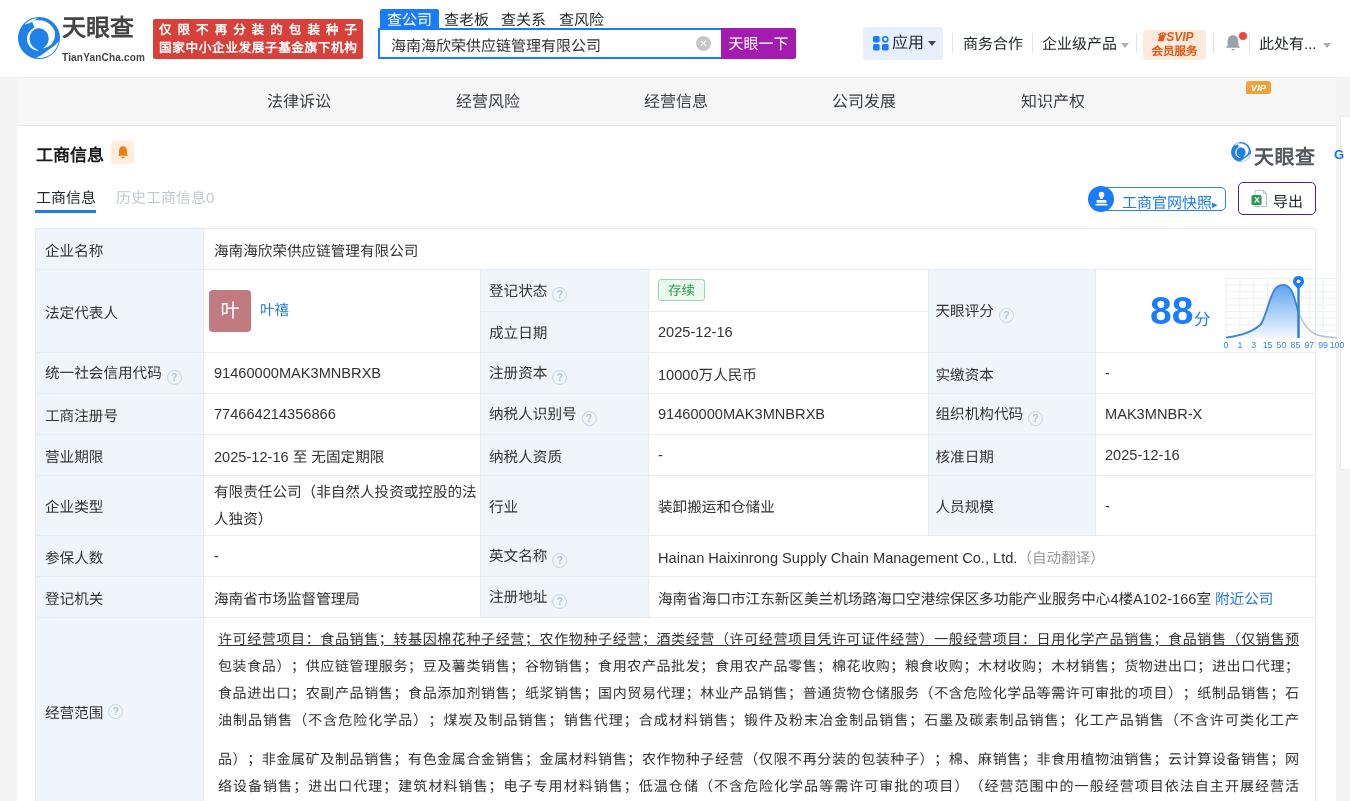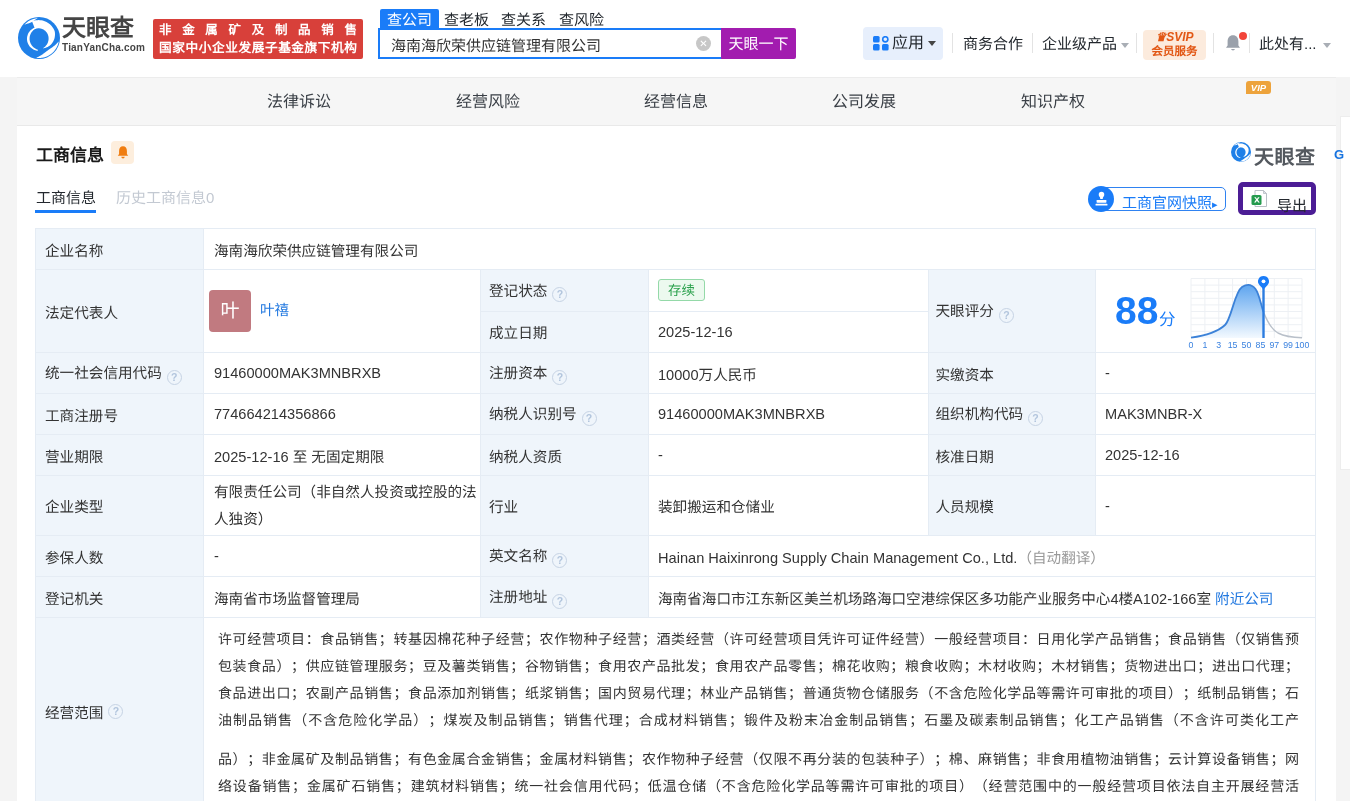--- a/index.html
+++ b/index.html
@@ -40,21 +40,21 @@
 
 #title { position:absolute; left:36px; top:141px; font-size:17px; font-weight:bold; color:#1a1a1a; }
 #bellbox { position:absolute; left:111px; top:141px; width:23px; height:23px; background:#fdeedd; border-radius:4px; }
 #tab1 { position:absolute; left:36px; top:186px; font-size:15px; color:#23282e; }
 #tab2 { position:absolute; left:116px; top:186px; font-size:15px; color:#c3c9d2; }
 #tabline { position:absolute; left:35px; top:210px; width:61px; height:3px; background:#1a7cf8; }
 
 #snapbtn { position:absolute; left:1098px; top:187px; width:128px; height:24px; border:1px solid #2f82f1; border-radius:5px; }
 #snapbtn .t { position:absolute; left:23px; top:3px; font-size:15px; color:#1a7cf8; }
 #snapcirc { position:absolute; left:1088px; top:186px; width:26px; height:26px; border-radius:50%; background:#1a7cf8; }
-#exportbtn { position:absolute; left:1238px; top:182px; width:78px; height:33px; border:5px solid #4c1d95; border-radius:5px; background:#fff;}
+#exportbtn { position:absolute; left:1238px; top:182px; width:78px; height:33px; border:1px solid #4c1d95; border-radius:5px; background:#fff;}
 #exportbtn .t { position:absolute; left:34px; top:7px; font-size:15px; color:#23282e;}
 
 
 #tbl { position:absolute; left:35px; top:228px; width:1280px; border-collapse:collapse; table-layout:fixed; }
 #tbl td { border:1px solid #e5ecf4; font-size:14.6px; color:#333; padding:0 0 0 9px; vertical-align:middle; }
 #tbl td.lb { background:#eff5fb; }
 #tbl td.v { padding-left:10px; }
 #tbl td.l2 { padding-left:8px; }
 #tbl td.l3 { padding-left:6.5px; }
 #tbl td.w2 { padding-left:9px; }
@@ -74,23 +74,23 @@
 
   <div id="hdr"></div>
   <div class="abs" id="hlogo" style="left:18px; top:17px;"><svg width="42" height="42" viewBox="0 0 42 42">
         <circle cx="21" cy="21" r="21" fill="#1f80e8"></circle>
       <path d="M13.98 4.37 L15.27 3.91 L16.59 3.55 L17.93 3.29 L19.29 3.14 L20.65 3.10 L22.02 3.17 L23.37 3.34 L24.71 3.62 L26.02 4.00 L27.30 4.48 L28.53 5.07 L29.72 5.74 L30.85 6.51 L31.92 7.37 L32.91 8.30 L33.83 9.32 L34.67 10.40 L35.41 11.54 L36.07 12.74 L36.63 13.98 L36.89 15.33 L37.01 16.69 L37.00 18.03 L36.87 19.36 L36.64 20.64 L36.30 21.88 L35.86 23.07 L35.33 24.20 L34.72 25.26 L34.03 26.24 L33.27 27.15 L32.45 27.97 L31.58 28.70 L30.68 29.35 L29.73 29.90 L28.77 30.35 L27.79 30.72 L26.80 30.99 L25.82 31.17 L24.85 31.26 L24.85 31.26 L25.62 30.76 L26.34 30.22 L27.02 29.64 L27.64 29.01 L28.20 28.34 L28.71 27.64 L29.16 26.91 L29.55 26.15 L29.88 25.38 L30.14 24.59 L30.35 23.79 L30.49 22.99 L30.57 22.19 L30.59 21.38 L30.55 20.59 L30.46 19.80 L30.30 19.04 L30.09 18.29 L29.83 17.56 L29.51 16.86 L29.15 16.19 L28.74 15.55 L28.29 14.95 L27.79 14.38 L27.26 13.86 L26.69 13.38 L26.09 12.94 L25.47 12.55 L24.81 12.22 L24.14 11.93 L23.45 11.69 L22.74 11.51 L22.03 11.38 L21.31 11.30 L20.58 11.28 L19.86 11.31 L19.14 11.39 L18.43 11.53 L17.73 11.73 L17.05 11.97 Z" fill="#fff"></path>
       <path d="M18.05 10.16 L17.23 10.41 L16.44 10.71 L15.67 11.06 L14.92 11.47 L14.21 11.93 L13.53 12.43 L12.88 12.99 L12.28 13.58 L11.72 14.22 L11.21 14.89 L10.75 15.59 L10.33 16.33 L9.97 17.09 L9.67 17.88 L9.42 18.68 L9.22 19.50 L9.09 20.33 L9.01 21.16 L8.99 22.00 L9.03 22.84 L9.13 23.67 L9.28 24.49 L9.49 25.30 L9.76 26.09 L10.08 26.86 L10.46 27.61 L10.88 28.32 L11.36 29.01 L11.88 29.66 L12.44 30.27 L13.04 30.84 L13.69 31.36 L14.36 31.84 L15.07 32.27 L15.81 32.65 L16.56 32.98 L17.34 33.25 L18.14 33.47 L18.95 33.63 L19.77 33.74 L19.87 32.74 L19.16 32.44 L18.47 32.15 L17.81 31.82 L17.17 31.47 L16.57 31.09 L16.00 30.67 L15.45 30.22 L14.95 29.75 L14.47 29.25 L14.03 28.73 L13.63 28.19 L13.26 27.62 L12.93 27.05 L12.63 26.45 L12.37 25.84 L12.15 25.22 L11.96 24.59 L11.81 23.95 L11.70 23.31 L11.62 22.66 L11.59 22.00 L11.59 21.34 L11.63 20.68 L11.70 20.02 L11.82 19.37 L11.98 18.72 L12.17 18.07 L12.41 17.43 L12.69 16.80 L13.00 16.19 L13.36 15.59 L13.75 15.00 L14.19 14.44 L14.67 13.89 L15.18 13.37 L15.73 12.88 L16.32 12.41 L16.95 11.97 L17.61 11.56 L18.29 11.13 Z" fill="#fff"></path>
       <path d="M18.22 40.81 L18.98 40.90 L19.74 40.96 L20.51 40.99 L21.28 41.00 L22.05 40.97 L22.81 40.92 L23.58 40.83 L24.34 40.72 L25.09 40.58 L25.84 40.41 L26.58 40.21 L27.31 39.98 L28.04 39.72 L28.75 39.44 L29.45 39.13 L30.14 38.79 L30.82 38.42 L31.48 38.03 L32.13 37.62 L32.76 37.18 L33.37 36.72 L33.96 36.23 L34.54 35.72 L35.09 35.19 L35.63 34.64 L36.14 34.07 L36.63 33.48 L37.10 32.87 L37.54 32.24 L37.96 31.60 L38.36 30.94 L38.72 30.27 L39.07 29.58 L39.38 28.88 L39.67 28.17 L39.93 27.45 L40.17 26.71 L40.37 25.97 L40.55 25.23 L40.70 24.47 L40.70 24.47 L40.07 25.12 L39.50 25.75 L38.92 26.34 L38.35 26.91 L37.78 27.44 L37.22 27.95 L36.65 28.43 L36.09 28.89 L35.53 29.32 L34.98 29.74 L34.44 30.13 L33.91 30.51 L33.38 30.88 L32.86 31.24 L32.36 31.59 L31.86 31.94 L31.37 32.28 L30.89 32.62 L30.41 32.96 L29.93 33.30 L29.46 33.64 L28.99 33.99 L28.52 34.35 L28.04 34.71 L27.56 35.08 L27.07 35.45 L26.57 35.83 L26.06 36.21 L25.53 36.60 L24.99 37.00 L24.42 37.39 L23.84 37.79 L23.23 38.18 L22.60 38.57 L21.94 38.95 L21.26 39.33 L20.54 39.70 L19.80 40.06 L19.03 40.41 L18.22 40.81 Z" fill="#fff"></path>
       <path d="M6.29 7.75 L6.54 7.47 L6.81 7.20 L7.07 6.93 L7.35 6.66 L7.62 6.40 L7.91 6.15 L8.19 5.90 L8.49 5.66 L8.78 5.42 L9.08 5.19 L9.39 4.96 L9.70 4.74 L10.01 4.53 L10.33 4.32 L10.65 4.12 L10.98 3.92 L11.31 3.73 L11.64 3.55 L11.98 3.37 L12.32 3.20 L12.66 3.04 L13.01 2.88 L13.36 2.73 L13.71 2.59 L14.07 2.45 L14.42 2.32 L14.78 2.20 L15.14 2.09 L15.51 1.98 L15.88 1.87 L16.24 1.78 L16.61 1.69 L16.98 1.61 L17.36 1.54 L17.73 1.47 L18.11 1.41 L18.48 1.36 L18.86 1.32 L19.24 1.28 L19.62 1.25 L19.62 1.25 L19.26 1.46 L18.90 1.67 L18.55 1.89 L18.21 2.12 L17.88 2.34 L17.55 2.56 L17.23 2.79 L16.91 3.01 L16.60 3.23 L16.30 3.45 L15.99 3.66 L15.70 3.86 L15.40 4.06 L15.10 4.26 L14.81 4.44 L14.52 4.62 L14.22 4.80 L13.93 4.96 L13.63 5.12 L13.33 5.27 L13.02 5.41 L12.72 5.55 L12.40 5.68 L12.09 5.81 L11.76 5.93 L11.44 6.05 L11.10 6.16 L10.76 6.27 L10.42 6.38 L10.06 6.49 L9.70 6.59 L9.34 6.70 L8.97 6.82 L8.60 6.93 L8.22 7.05 L7.84 7.18 L7.45 7.31 L7.06 7.45 L6.67 7.59 L6.29 7.75 Z" fill="#fff"></path>
       </svg></div>
   <div class="abs logotext" style="left:62px; top:16px; font-size:24px; line-height:24px; letter-spacing:0;">天眼查</div>
-  <div class="abs logotext" style="left:62px; top:43px; font-size:10px; line-height:10px; letter-spacing:0.2px;">TianYanCha.com</div>
+  <div class="abs logotext" style="left:62px; top:53px; font-size:10px; line-height:10px; letter-spacing:0.2px;">TianYanCha.com</div>
   <div id="redbox">
-      <div class="l1">非金属矿及制品销售</div>
+      <div class="l1">仅限不再分装的包装种子</div>
       <div class="l2">国家中小企业发展子基金旗下机构</div>
     </div>
   <div class="stab" id="tabact">查公司</div>
   <div class="stab" style="left:444px;">查老板</div>
   <div class="stab" style="left:501px;">查关系</div>
   <div class="stab" style="left:559px;">查风险</div>
   <div id="sinput">
       <span class="txt">海南海欣荣供应链管理有限公司</span>
       <span id="clearx">✕</span>
     </div>
@@ -193,21 +193,21 @@
       <td class="lb">企业名称</td>
       <td class="v" colspan="5">海南海欣荣供应链管理有限公司</td>
     </tr>
     <tr style="height:41px;">
       <td class="lb" rowspan="2">法定代表人</td>
       <td class="v" rowspan="2"><span id="avatar" style="margin-left:-5px;">叶</span><span class="blue" style="margin-left:9px;">叶禧</span></td>
       <td class="lb l2">登记状态<span class="qm">?</span></td>
       <td class="v w2"><span class="tag-g">存续</span></td>
       <td class="lb l3" rowspan="2">天眼评分<span class="qm">?</span></td>
       <td class="v" rowspan="2" style="padding:0;">
-            <div id="scorewrap" style="position:relative; width:219px; height:82px;">
+            <div id="scorewrap" style="position:relative; width:219px; height:82px;margin-left:35px;">
         <div style="position:absolute; left:19px; top:21px; font-size:39px; font-weight:bold; color:#1a7cf8; line-height:39px;">88</div>
         <div style="position:absolute; left:63px; top:36px; font-size:16.5px; color:#1a7cf8;">分</div>
         <svg style="position:absolute; left:90px; top:3px;" width="129" height="79" viewBox="0 0 129 79">
           <g stroke="#edf0f4" stroke-width="1">
             <path d="M5 5.5 H116 M5 12.1 H116 M5 18.7 H116 M5 25.3 H116 M5 31.9 H116 M5 38.5 H116 M5 45.1 H116 M5 51.7 H116 M5 58.3 H116"></path>
             <path d="M5 5.5 V65 M18.9 5.5 V65 M32.8 5.5 V65 M46.6 5.5 V65 M60.5 5.5 V65 M74.4 5.5 V65 M88.3 5.5 V65 M102.1 5.5 V65 M116 5.5 V65"></path>
           </g>
           <defs>
             <linearGradient id="cg" x1="0" y1="0" x2="0" y2="1">
               <stop offset="0" stop-color="#5ea5ef"></stop>
@@ -281,24 +281,24 @@
       <td class="lb">登记机关</td>
       <td class="v">海南省市场监督管理局</td>
       <td class="lb l2">注册地址<span class="qm">?</span></td>
       <td class="v w2" colspan="3">海南省海口市江东新区美兰机场路海口空港综保区多功能产业服务中心4楼A102-166室 <span class="blue">附近公司</span></td>
     </tr>
     <tr style="height:200px;">
       <td class="lb" style="vertical-align:top;">
             <div style="height:186px; display:flex; align-items:center;">经营范围<span class="qm">?</span></div>
           </td>
       <td class="v" colspan="5" style="font-size:14px; padding:8px 16px 8px 14px; vertical-align:top;">
-            <div style="height:27px; line-height:27px; white-space:nowrap; text-align:justify; text-align-last:justify;">许可经营项目：食品销售；转基因棉花种子经营；农作物种子经营；酒类经营（许可经营项目凭许可证件经营）一般经营项目：日用化学产品销售；食品销售（仅销售预</div>
+            <div style="height:27px; line-height:27px; white-space:nowrap; text-align:justify; text-align-last:justify;text-decoration:underline;">许可经营项目：食品销售；转基因棉花种子经营；农作物种子经营；酒类经营（许可经营项目凭许可证件经营）一般经营项目：日用化学产品销售；食品销售（仅销售预</div>
             <div style="height:27px; line-height:27px; white-space:nowrap; text-align:justify; text-align-last:justify;">包装食品）；供应链管理服务；豆及薯类销售；谷物销售；食用农产品批发；食用农产品零售；棉花收购；粮食收购；木材收购；木材销售；货物进出口；进出口代理；</div>
             <div style="height:27px; line-height:27px; white-space:nowrap; text-align:justify; text-align-last:justify;">食品进出口；农副产品销售；食品添加剂销售；纸浆销售；国内贸易代理；林业产品销售；普通货物仓储服务（不含危险化学品等需许可审批的项目）；纸制品销售；石</div>
             <div style="height:27px; line-height:27px; white-space:nowrap; text-align:justify; text-align-last:justify;">油制品销售（不含危险化学品）；煤炭及制品销售；销售代理；合成材料销售；锻件及粉末冶金制品销售；石墨及碳素制品销售；化工产品销售（不含许可类化工产</div>
             <div style="height:27px; line-height:27px; white-space:nowrap; text-align:justify; text-align-last:justify;margin-top:12px;">品）；非金属矿及制品销售；有色金属合金销售；金属材料销售；农作物种子经营（仅限不再分装的包装种子）；棉、麻销售；非食用植物油销售；云计算设备销售；网</div>
-            <div style="height:27px; line-height:27px; white-space:nowrap; text-align:justify; text-align-last:justify;">络设备销售；金属矿石销售；建筑材料销售；统一社会信用代码；低温仓储（不含危险化学品等需许可审批的项目）（经营范围中的一般经营项目依法自主开展经营活</div>
+            <div style="height:27px; line-height:27px; white-space:nowrap; text-align:justify; text-align-last:justify;">络设备销售；进出口代理；建筑材料销售；电子专用材料销售；低温仓储（不含危险化学品等需许可审批的项目）（经营范围中的一般经营项目依法自主开展经营活</div>
             <div style="height:27px; line-height:27px; white-space:nowrap;">动，通过国家企业信用信息公示系统（海南）向社会公示）</div>
           </td>
     </tr>
   </tbody>
     </table>
 </div>
 
 </body></html>

